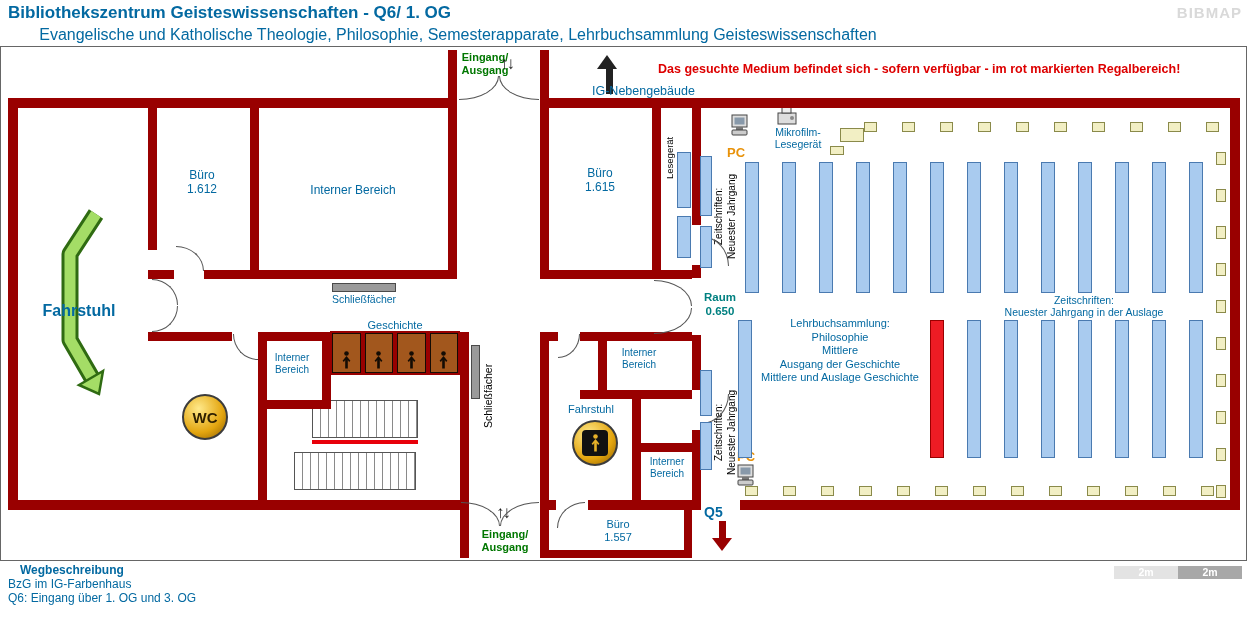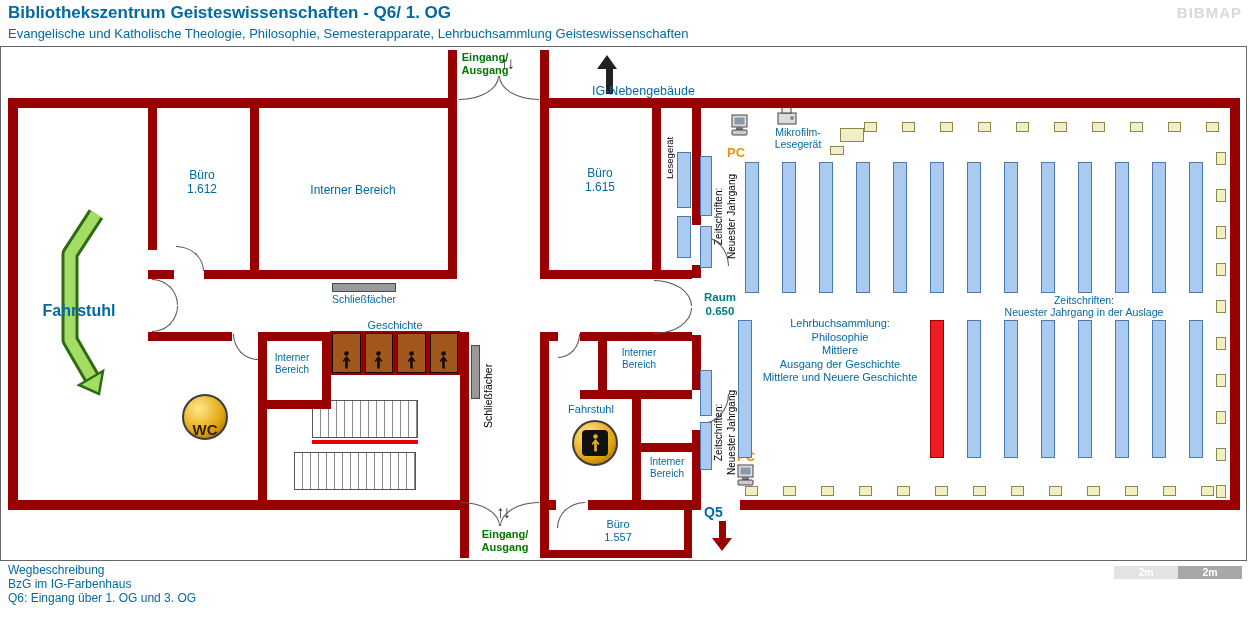--- a/index.html
+++ b/index.html
@@ -18,44 +18,45 @@
   .green{color:var(--accent-green,#007700);font-weight:bold;font-size:11px;}
   .teal{color:var(--accent-teal,#008080);font-weight:bold;}
   .orange{color:var(--accent-orange,#E8920A);font-weight:bold;font-size:13px;}
   .notice{position:absolute;color:var(--notice-red,#DD0000);font-weight:bold;font-size:12.5px;text-align:left;}
   .arrows{position:absolute;font-size:17px;font-weight:bold;color:#1a1a1a;letter-spacing:-2px;}
   .stairs{position:absolute;background:repeating-linear-gradient(90deg,#ffffff 0 7px,#8a8a8a 7px 8px);border:1px solid #555;box-sizing:border-box;}
   .redline{position:absolute;background:#e8000a;}
   .locker{position:absolute;background:#9a9a9a;border:1px solid #4a4a4a;box-sizing:border-box;}
   .wc{position:absolute;width:46px;height:46px;border-radius:50%;
       background:radial-gradient(circle at 35% 30%,#ffe98a,#e3a50f 60%,#8a5c00);
-      border:2px solid #3c3c3c;display:flex;align-items:flex-end;justify-content:center;
+      border:2px solid #3c3c3c;display:flex;align-items:center;justify-content:center;
       font-weight:bold;font-size:15px;color:#2f2000;box-sizing:border-box;}
   .lift-circle{position:absolute;width:46px;height:46px;border-radius:50%;
       background:radial-gradient(circle at 35% 30%,#ffe98a,#e3a50f 60%,#8a5c00);
       border:2px solid #3c3c3c;display:flex;align-items:center;justify-content:center;box-sizing:border-box;}
   .lift-box{width:26px;height:26px;background:#111;border-radius:4px;display:flex;align-items:center;justify-content:center;}
   #paternoster-cells{position:absolute;display:flex;gap:4px;padding:2px;background:var(--wall,#990000);box-sizing:border-box;}
   .pcell{flex:1;background:#a2571d;border:1px solid #140c04;display:flex;align-items:flex-end;justify-content:center;padding-bottom:1px;box-sizing:border-box;}
   .planborder{position:absolute;left:0;top:46px;width:1247px;height:515px;border:1px solid #666;box-sizing:border-box;}
   .arrow-head-up{position:absolute;width:0;height:0;border-left:10px solid transparent;border-right:10px solid transparent;border-bottom:14px solid #222;}
   .arrow-head-down{position:absolute;width:0;height:0;border-left:10px solid transparent;border-right:10px solid transparent;border-top:13px solid var(--wall,#990000);}
   .scale{position:absolute;height:13px;width:64px;color:#fff;font-size:10.5px;font-weight:bold;text-align:center;line-height:13px;}
 </style>
 </head>
 <body>
 
 <div class="lbl" style="left:8px;top:3px;width:700px;text-align:left;font-size:17px;font-weight:bold;">Bibliothekszentrum Geisteswissenschaften - Q6/ 1. OG</div>
-<div class="lbl" style="left:8px;top:26px;width:900px;text-align:left;font-size:13px;">Evangelische und Katholische Theologie, Philosophie, Semesterapparate, Lehrbuchsammlung Geisteswissenschaften</div>
+<div class="lbl" style="left:8px;top:26px;width:900px;text-align:center;font-size:16px;">Evangelische und Katholische Theologie, Philosophie, Semesterapparate, Lehrbuchsammlung Geisteswissenschaften</div>
 <div class="lbl" style="left:1166px;top:4px;width:76px;text-align:right;font-size:15px;font-weight:bold;color:#d9d9d9;letter-spacing:1px;">BIBMAP</div>
 
 <div class="planborder"></div>
 
 <div id="plan" class="abs" style="left:0;top:0;width:1249px;height:618px;">
 
+  <div class="notice" style="left:658px;top:62px;width:584px;">Das gesuchte Medium befindet sich - sofern verfügbar -  im rot markierten Regalbereich!</div>
 
   <div class="lbl green" style="left:452px;top:51px;width:66px;">
     <div>Eingang/</div>
     <div>Ausgang</div>
   </div>
   <div class="arrows" style="left:500px;top:54px;">↑↓</div>
 
   <div class="abs" style="left:606px;top:68px;width:7px;height:26px;background:#222;"></div>
   <div class="arrow-head-up" style="left:597px;top:55px;"></div>
   <div class="lbl" style="left:592px;top:84px;width:130px;text-align:left;font-size:12.5px;">IG-Nebengebäude</div>
@@ -190,21 +191,21 @@
   <div class="vtext" style="left:713px;top:374px;width:26px;height:116px;">
     <div>Zeitschriften:</div>
     <div>Neuester Jahrgang</div>
   </div>
 
   <div class="lbl" style="left:752px;top:317px;width:176px;font-size:11px;line-height:13.5px;">
     <div>Lehrbuchsammlung:</div>
     <div>Philosophie</div>
     <div>Mittlere</div>
     <div>Ausgang der Geschichte</div>
-    <div>Mittlere und Neuere Geschichte</div>
+    <div>Mittlere und Auslage Geschichte</div>
   </div>
 
   <div class="lbl" style="left:988px;top:294px;width:192px;font-size:10.5px;">
     <div>Zeitschriften:</div>
     <div>Neuester Jahrgang in der Auslage</div>
   </div>
 
   <div class="lbl orange" style="left:728px;top:449px;width:36px;">PC</div>
   <svg class="abs" style="left:736px;top:464px;" width="20" height="26" viewBox="0 0 20 26">
     <rect x="2" y="1" width="15" height="12" fill="#ddd" stroke="#444"></rect>
@@ -320,17 +321,17 @@
     <div class="tbl" style="left: 1011px; top: 486px; width: 13px; height: 10px;"></div>
     <div class="tbl" style="left: 1049px; top: 486px; width: 13px; height: 10px;"></div>
     <div class="tbl" style="left: 1087px; top: 486px; width: 13px; height: 10px;"></div>
     <div class="tbl" style="left: 1125px; top: 486px; width: 13px; height: 10px;"></div>
     <div class="tbl" style="left: 1163px; top: 486px; width: 13px; height: 10px;"></div>
     <div class="tbl" style="left: 1201px; top: 486px; width: 13px; height: 10px;"></div>
     <div class="tbl" style="left: 840px; top: 128px; width: 24px; height: 14px;"></div>
     <div class="tbl" style="left: 830px; top: 146px; width: 14px; height: 9px;"></div>
   </div>
 
-<div class="lbl" style="left:8px;top:563px;width:300px;text-align:left;font-weight:normal;">Wegbeschreibung</div>
+<div class="lbl" style="left:20px;top:563px;width:300px;text-align:left;font-weight:bold;">Wegbeschreibung</div>
 <div class="lbl" style="left:8px;top:577px;width:400px;text-align:left;">BzG im IG-Farbenhaus</div>
 <div class="lbl" style="left:8px;top:591px;width:400px;text-align:left;">Q6: Eingang über 1. OG und 3. OG</div>
 <div class="scale" style="left:1114px;top:566px;background:#e3e3e3;">2m</div>
 <div class="scale" style="left:1178px;top:566px;background:#a8a8a8;">2m</div>
 
 </body></html>

